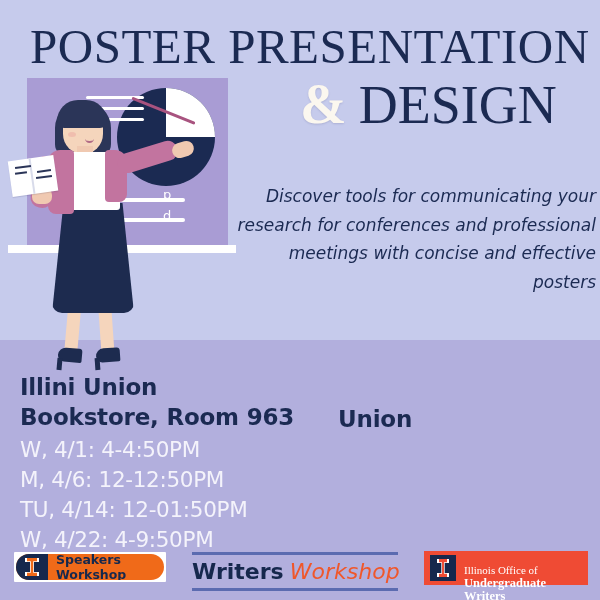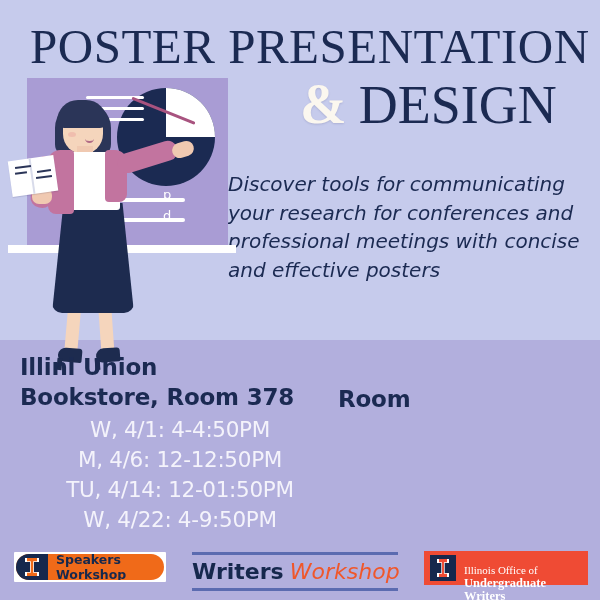--- a/index.html
+++ b/index.html
@@ -26,24 +26,24 @@
     position:absolute;left:300px;top:74px;width:300px;
     font-family:"Liberation Serif",serif;
     font-size:54px;line-height:60px;color:#1b2a52;
     white-space:nowrap;
   }
   .amp{color:#fbf7ef;font-weight:700;font-size:56px;margin-right:12px;
        text-shadow:0 1px 2px rgba(60,60,110,.18);}
 
   
   .desc{
-    position:absolute;left:228px;top:170px;width:368px;
+    position:absolute;left:228px;top:182px;width:368px;
     font-family:"DejaVu Sans",sans-serif;
-    font-style:italic;font-size:20px;line-height:28.5px;
-    color:#1b2a52;text-align:left;
+    font-style:italic;font-size:17px;line-height:28.5px;
+    color:#1b2a52;text-align:right;
   }
 
   
   .illus{position:absolute;left:0;top:60px;width:240px;height:310px;}
   .board{position:absolute;left:27px;top:18px;width:201px;height:167px;background:#a99cd4;}
   .board-ledge{position:absolute;left:8px;top:185px;width:228px;height:8px;background:#ffffff;}
   .pie{position:absolute;left:117px;top:28px;width:98px;height:98px;border-radius:50%;
        background:#1b2a52;overflow:hidden;}
   .pie-slice{position:absolute;right:0;top:0;width:49px;height:49px;background:#ffffff;}
   .bline{position:absolute;background:#ffffff;height:3px;border-radius:2px;}
@@ -95,29 +95,29 @@
   .leg{position:absolute;background:#f5d5bc;}
   .leg1{left:66px;top:248px;width:13px;height:48px;transform:rotate(5deg);border-radius:0 0 5px 5px;}
   .leg2{left:100px;top:248px;width:13px;height:48px;transform:rotate(-4deg);border-radius:0 0 5px 5px;}
   .shoe{position:absolute;background:#1d2b4f;}
   .shoe1{left:58px;top:288px;width:24px;height:14px;border-radius:10px 4px 2px 8px;transform:rotate(5deg);}
   .shoe1h{left:57px;top:298px;width:5px;height:12px;transform:rotate(5deg);}
   .shoe2{left:96px;top:288px;width:24px;height:14px;border-radius:10px 4px 2px 8px;transform:rotate(-4deg);}
   .shoe2h{left:95px;top:298px;width:5px;height:12px;transform:rotate(-4deg);}
 
   
-  .sched{position:absolute;left:0;top:352px;width:540px;height:190px;}
+  .sched{position:absolute;left:0;top:372px;width:540px;height:190px;}
   .col-a{position:absolute;left:20px;top:0;width:320px;}
   .col-b{position:absolute;left:338px;top:32px;width:262px;}
   .venue{
     font-family:"DejaVu Sans",sans-serif;
     font-weight:700;font-size:23px;line-height:30px;color:#1b2a52;
     letter-spacing:-0.2px;
   }
-  .times{margin-top:3px;text-align:center;}
+  .times{margin-top:3px;}
   .time-row{
     font-family:"DejaVu Sans",sans-serif;
     font-size:21.5px;line-height:30px;color:#f4f3fb;letter-spacing:-0.3px;
   }
 
   
   .footer{position:absolute;left:0;top:548px;width:600px;height:52px;}
   .logo-speakers{
     position:absolute;left:14px;top:4px;width:152px;height:30px;
     background:#ffffff;border-radius:1px;padding:2px;box-sizing:border-box;
@@ -215,33 +215,33 @@
     <div class="paper-line pl2"></div>
     <div class="paper-line pl3"></div>
     <div class="paper-line pl4"></div>
   </div>
 
   <div class="sched">
 
     <div class="col-a">
       <div class="venue">
         <div>Illini Union</div>
-        <div>Bookstore, Room 378</div>
+        <div>Bookstore, Room 963</div>
       </div>
       <div class="times">
         <div class="time-row">W, 4/1: 4-4:50PM</div>
         <div class="time-row">M, 4/6: 12-12:50PM</div>
         <div class="time-row">TU, 4/14: 12-01:50PM</div>
         <div class="time-row">W, 4/22: 4-9:50PM</div>
       </div>
     </div>
 
     <div class="col-b">
       <div class="venue">
-        <div>Room</div>
+        <div>Union</div>
       </div>
       <div class="times">
       </div>
     </div>
 
   </div>
 
   <div class="footer">
 
     <div class="logo-speakers">

